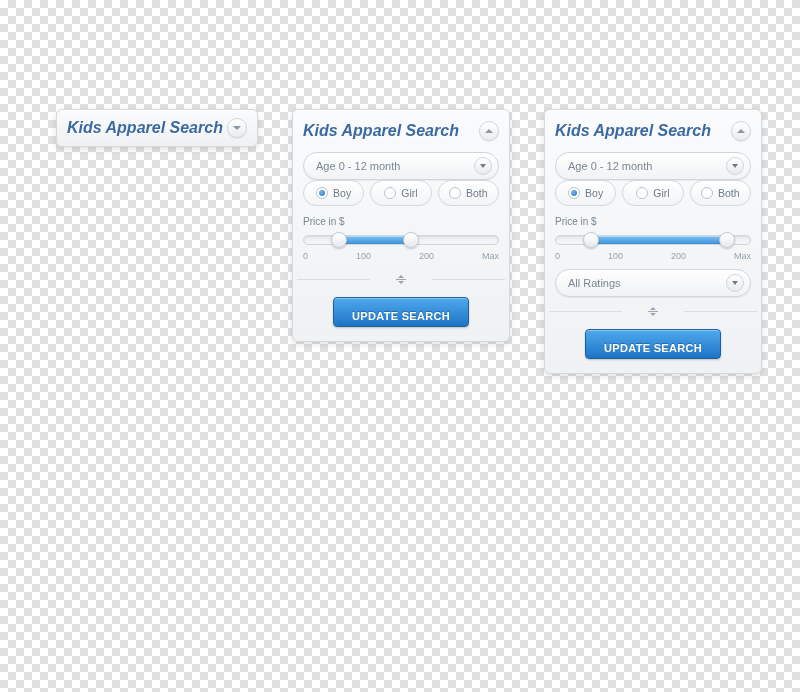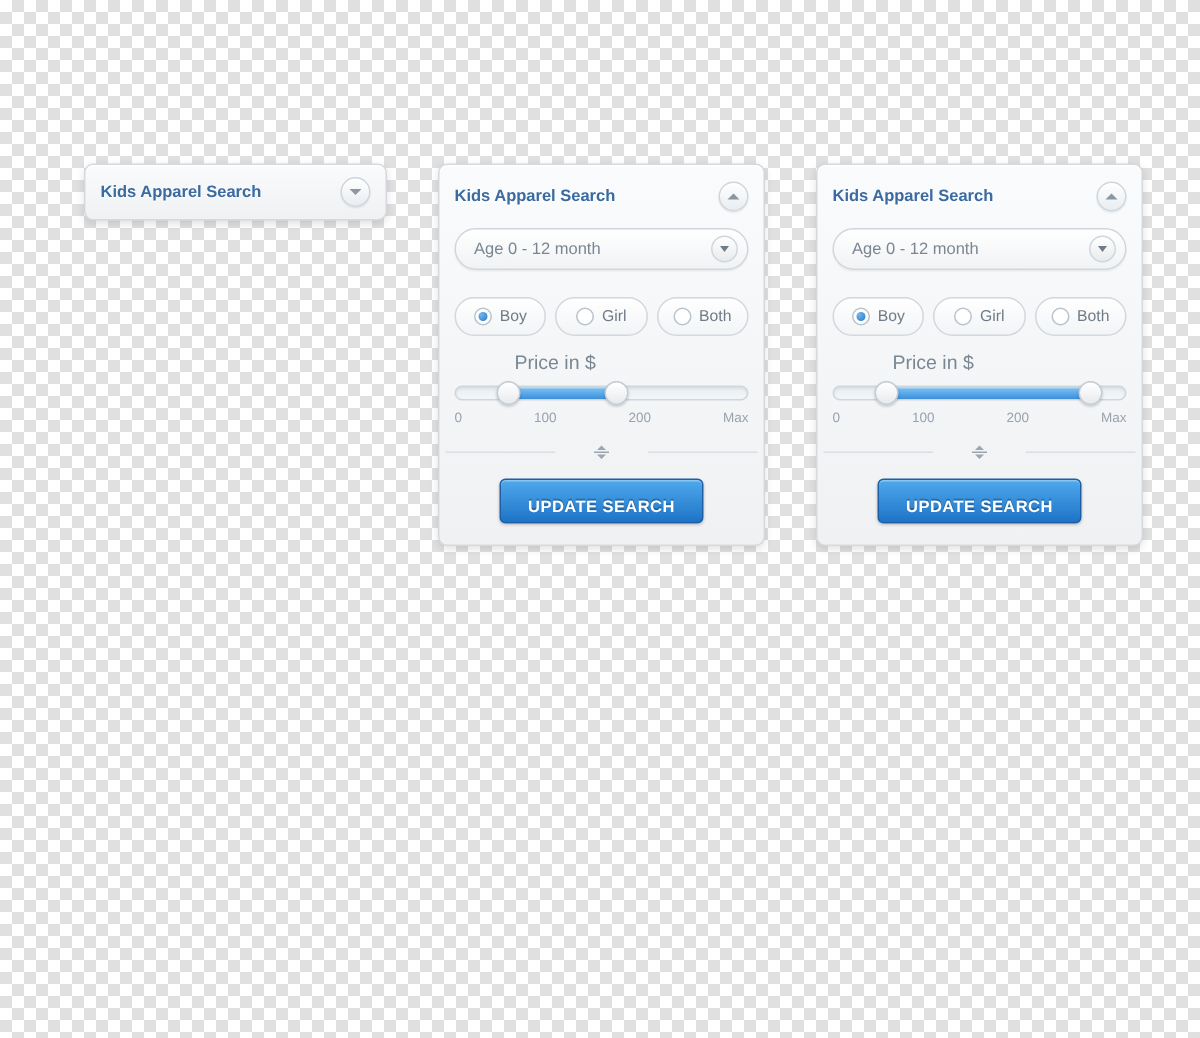--- a/index.html
+++ b/index.html
@@ -24,24 +24,25 @@
       border: 1px solid #d5d9dd;
       border-radius: 6px;
       box-shadow: 0 2px 6px rgba(0,0,0,0.12), inset 0 1px 0 #fff;
       padding: 10px;
     }
     .panel-collapsed { top: 109px; left: 56px; width: 202px; height: 38px; padding: 0 10px; display: flex; align-items: center; }
     .panel-mid { top: 109px; left: 292px; width: 218px; }
     .panel-full { top: 109px; left: 544px; width: 218px; }
     .panel-title {
       color: #3a6aa0;
-      font-size: 11px;
+      font-size: 16px;
       font-weight: bold;
       flex: 1;
       text-shadow: 0 1px 0 #fff;
+      font-style: italic;
     }
     .panel-header {
       display: flex;
       align-items: center;
       height: 22px;
       margin-bottom: 10px;
     }
     .collapse-btn {
       width: 20px; height: 20px;
       border-radius: 50%;
@@ -61,21 +62,21 @@
     .select {
       display: flex; align-items: center;
       height: 28px;
       background: linear-gradient(to bottom, #fff, #f0f2f4);
       border: 1px solid #d0d6dc;
       border-radius: 14px;
       padding: 0 6px 0 12px;
       font-size: 11px;
       color: #7a8793;
       box-shadow: inset 0 1px 0 #fff, 0 1px 1px rgba(0,0,0,0.06);
-      margin-bottom: 18px;
+      margin-bottom: 0;
       cursor: pointer;
     }
     .select-label { flex: 1; }
     .select-arrow {
       width: 18px; height: 18px;
       border-radius: 50%;
       background: linear-gradient(to bottom, #fff, #e8eaec);
       border: 1px solid #cfd6dc;
       display: flex; align-items: center; justify-content: center;
     }
@@ -105,21 +106,21 @@
       border: 1px solid #b9c3cc;
       background: #fff;
       display: flex; align-items: center; justify-content: center;
     }
     .radio-circ.checked::after {
       content: '';
       width: 6px; height: 6px; border-radius: 50%;
       background: radial-gradient(circle at 30% 30%, #6fb7ef, #2a78c2);
     }
     .slider-section { margin-bottom: 8px; }
-    .slider-title { font-size: 13px; color: #7a8793; margin-bottom: 8px; margin-left: 40px; }
+    .slider-title { font-size: 10px; color: #7a8793; margin-bottom: 8px; }
     .slider-track {
       position: relative;
       height: 10px;
       background: linear-gradient(to bottom, #e8edf1, #f4f7f9);
       border: 1px solid #cfd6dc;
       border-radius: 6px;
       box-shadow: inset 0 1px 2px rgba(0,0,0,0.08);
     }
     .slider-fill {
       position: absolute;
@@ -291,20 +292,26 @@
       <div class="slider-handle" style="left:88%"></div>
     </div>
     <div class="slider-labels">
       <span>0</span>
       <span>100</span>
       <span>200</span>
       <span>Max</span>
     </div>
   </div>
 
+  <div class="select">
+    <span class="select-label">All Ratings</span>
+    <span class="select-arrow">
+        <span class="tri"></span>
+      </span>
+  </div>
 
   <div class="expander">
     <div class="expander-grip">
       <span class="arup"></span>
         <span class="bar"></span>
         <span class="ardn"></span>
     </div>
   </div>
 
   <button class="update-btn">UPDATE SEARCH</button>

